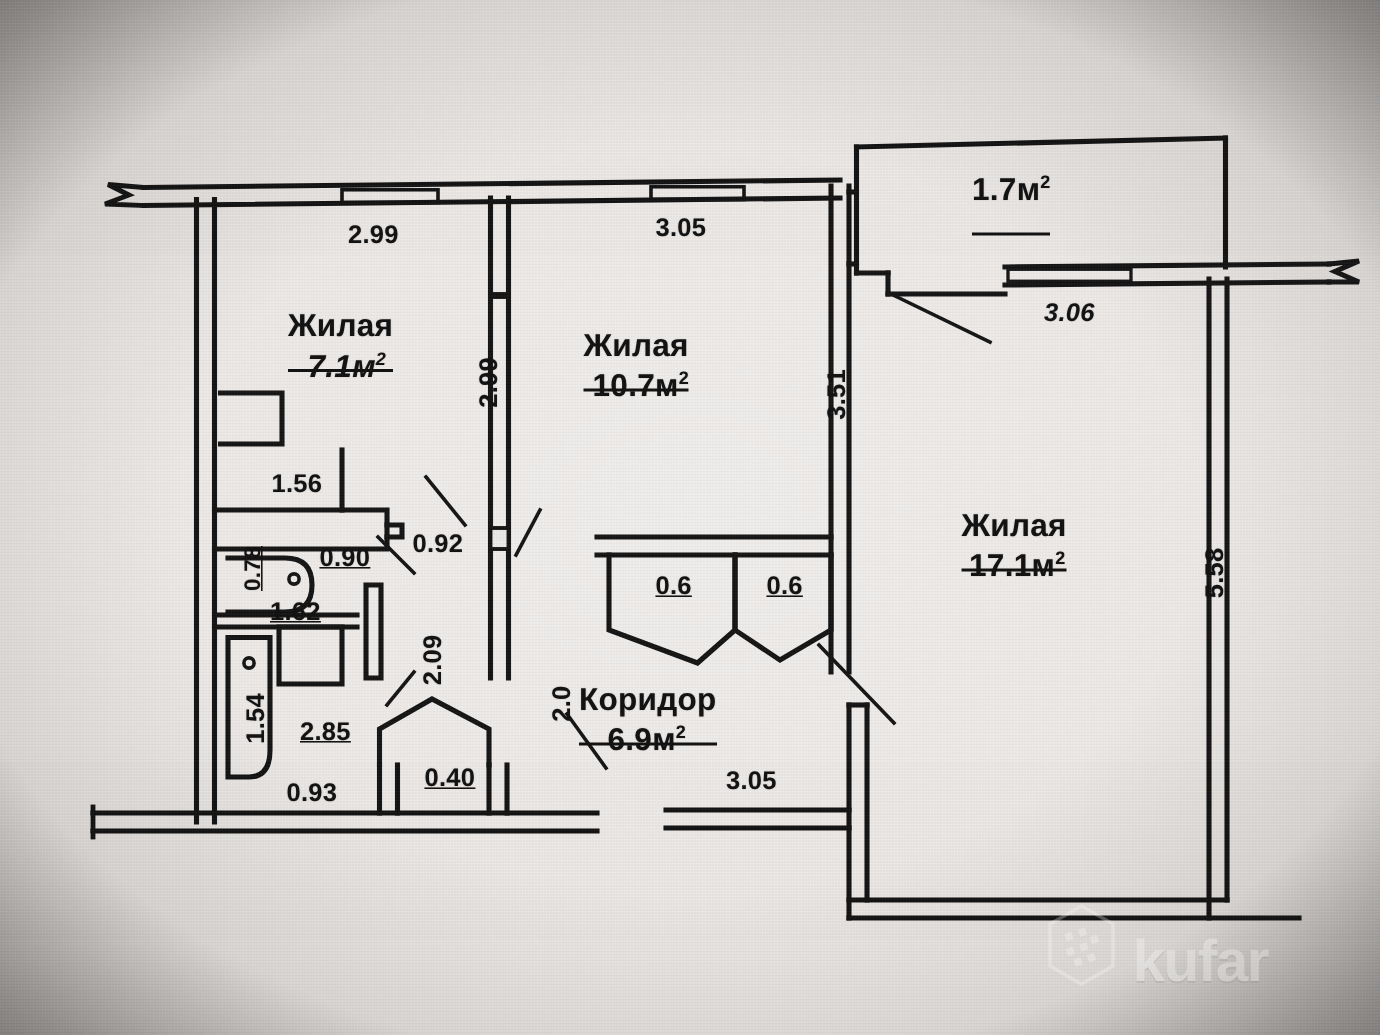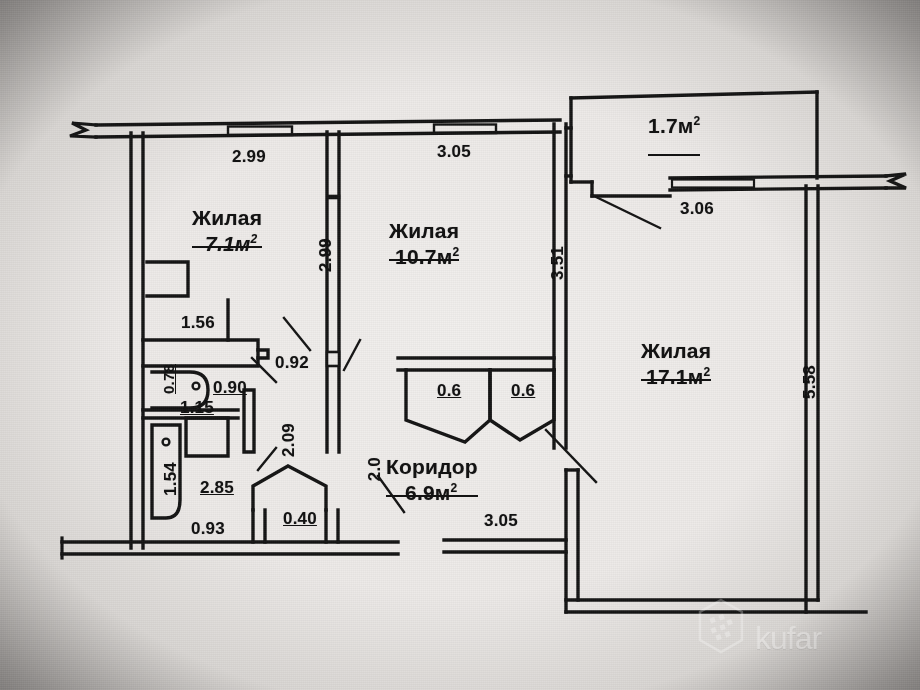--- a/index.html
+++ b/index.html
@@ -40,21 +40,21 @@
   .sup{font-size:12px;vertical-align:super;font-weight:700;}
   .uline{border-bottom:2px solid #131313;padding-bottom:16px;}
 
   
   #wm{
     position:absolute;left:696px;top:598px;
     display:flex;align-items:center;gap:9px;
     opacity:.30;pointer-events:none;
   }
   #wm .wtext{
-    font-size:32px;font-weight:400;color:#fff;
+    font-size:39px;font-weight:700;color:#fff;
     letter-spacing:-1px;line-height:1;
     text-shadow:0 1px 0 rgba(120,120,120,.55);
     margin-top:24px;
   }
 </style>
 </head>
 <body>
 
 <div id="stage">
 
@@ -219,33 +219,33 @@
   <div class="lbl rarea uline" style="left:648px;top:114px;"><span>1.7м</span><span class="sup">2</span></div>
 
   <div class="lbl dim" style="left:232px;top:147px;">2.99</div>
 
   <div class="lbl dim vert" style="left:316px;top:238px;transform:rotate(-90deg) translate(-100%,0);">2.99</div>
 
   <div class="lbl dim" style="left:437px;top:142px;">3.05</div>
 
   <div class="lbl dim vert" style="left:548px;top:246px;transform:rotate(-90deg) translate(-100%,0);">3.51</div>
 
-  <div class="lbl dim" style="left:680px;top:199px;">3.06</div>
+  <div class="lbl dim" style="left:696px;top:199px;font-style:italic;">3.06</div>
 
   <div class="lbl dim vert" style="left:800px;top:365px;transform:rotate(-90deg) translate(-100%,0);">5.58</div>
 
   <div class="lbl dim" style="left:181px;top:313px;">1.56</div>
 
   <div class="lbl dim" style="left:275px;top:353px;">0.92</div>
 
   <div class="lbl dim vert u" style="left:160px;top:364px;font-size:15px;transform:rotate(-90deg) translate(-100%,0);">0.78</div>
 
-  <div class="lbl dim u" style="left:213px;top:378px;">0.90</div>
-
-  <div class="lbl dim u" style="left:180px;top:398px;">1.15</div>
+  <div class="lbl dim u" style="left:213px;top:362px;">0.90</div>
+
+  <div class="lbl dim u" style="left:180px;top:398px;">1.62</div>
 
   <div class="lbl dim vert" style="left:161px;top:462px;transform:rotate(-90deg) translate(-100%,0);">1.54</div>
 
   <div class="lbl dim u" style="left:200px;top:478px;">2.85</div>
 
   <div class="lbl dim" style="left:191px;top:519px;">0.93</div>
 
   <div class="lbl dim vert" style="left:279px;top:423px;transform:rotate(-90deg) translate(-100%,0);">2.09</div>
 
   <div class="lbl dim u" style="left:283px;top:509px;text-decoration:underline;">0.40</div>

